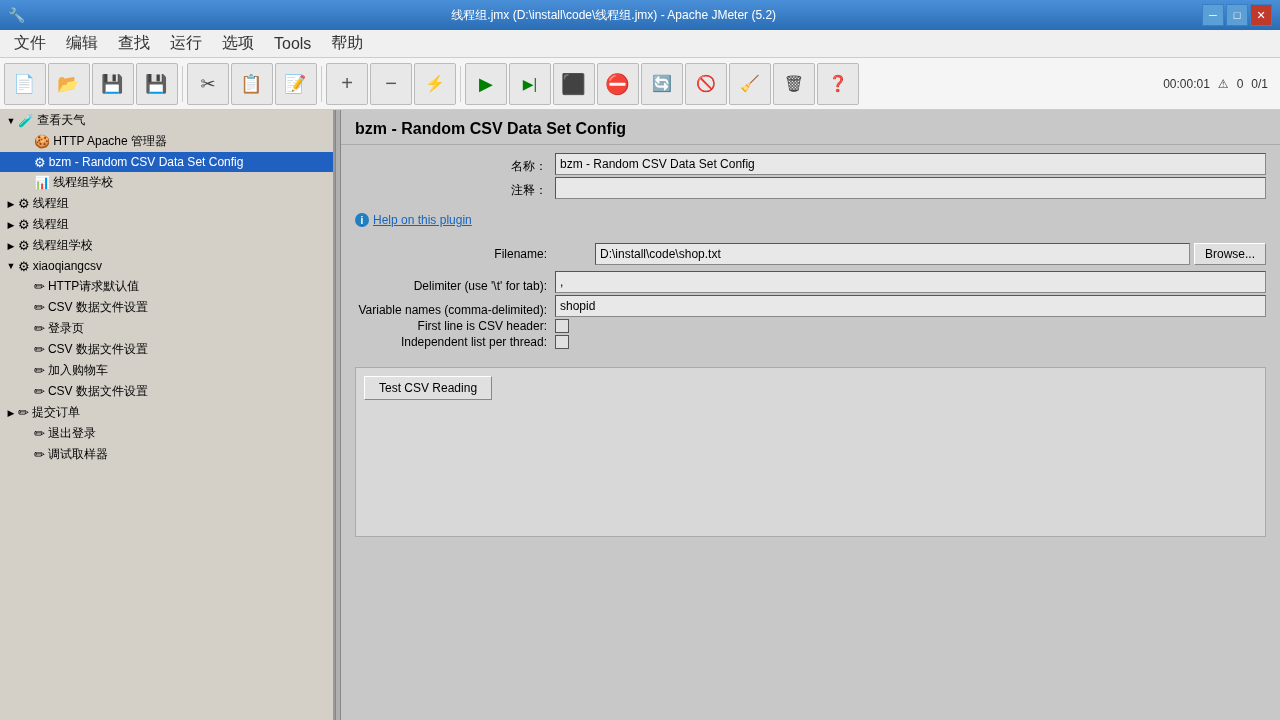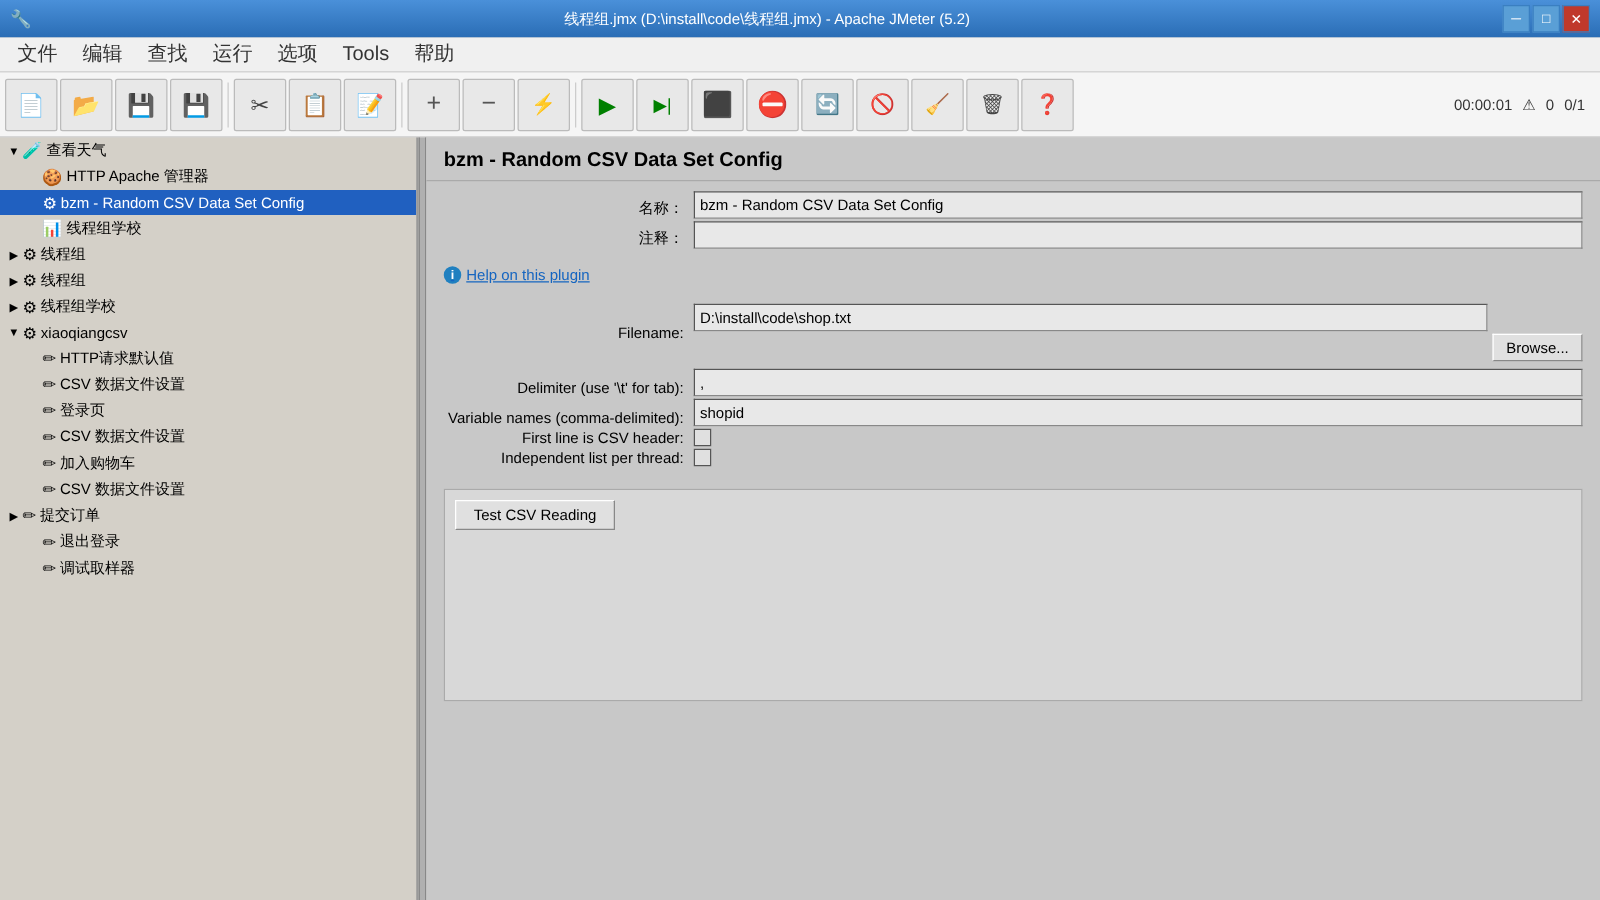--- a/index.html
+++ b/index.html
@@ -171,26 +171,26 @@
       height: 22px;
       padding: 0 10px;
       background: #e0e0e0;
       border: 1px solid #888;
       border-top-color: #fff;
       border-left-color: #fff;
       cursor: pointer;
       font-size: 12px;
       margin-left: 4px;
       white-space: nowrap;
-      margin-top: 24px;
     }
     .filename-row {
       display: flex;
       align-items: center;
       margin-bottom: 6px;
+      gap: 40px;
     }
     .filename-row .form-label {
       min-width: 200px;
     }
     .filename-input-wrap {
       flex: 1;
       display: flex;
     }
     .filename-input-wrap .form-input {
       flex: 1;

